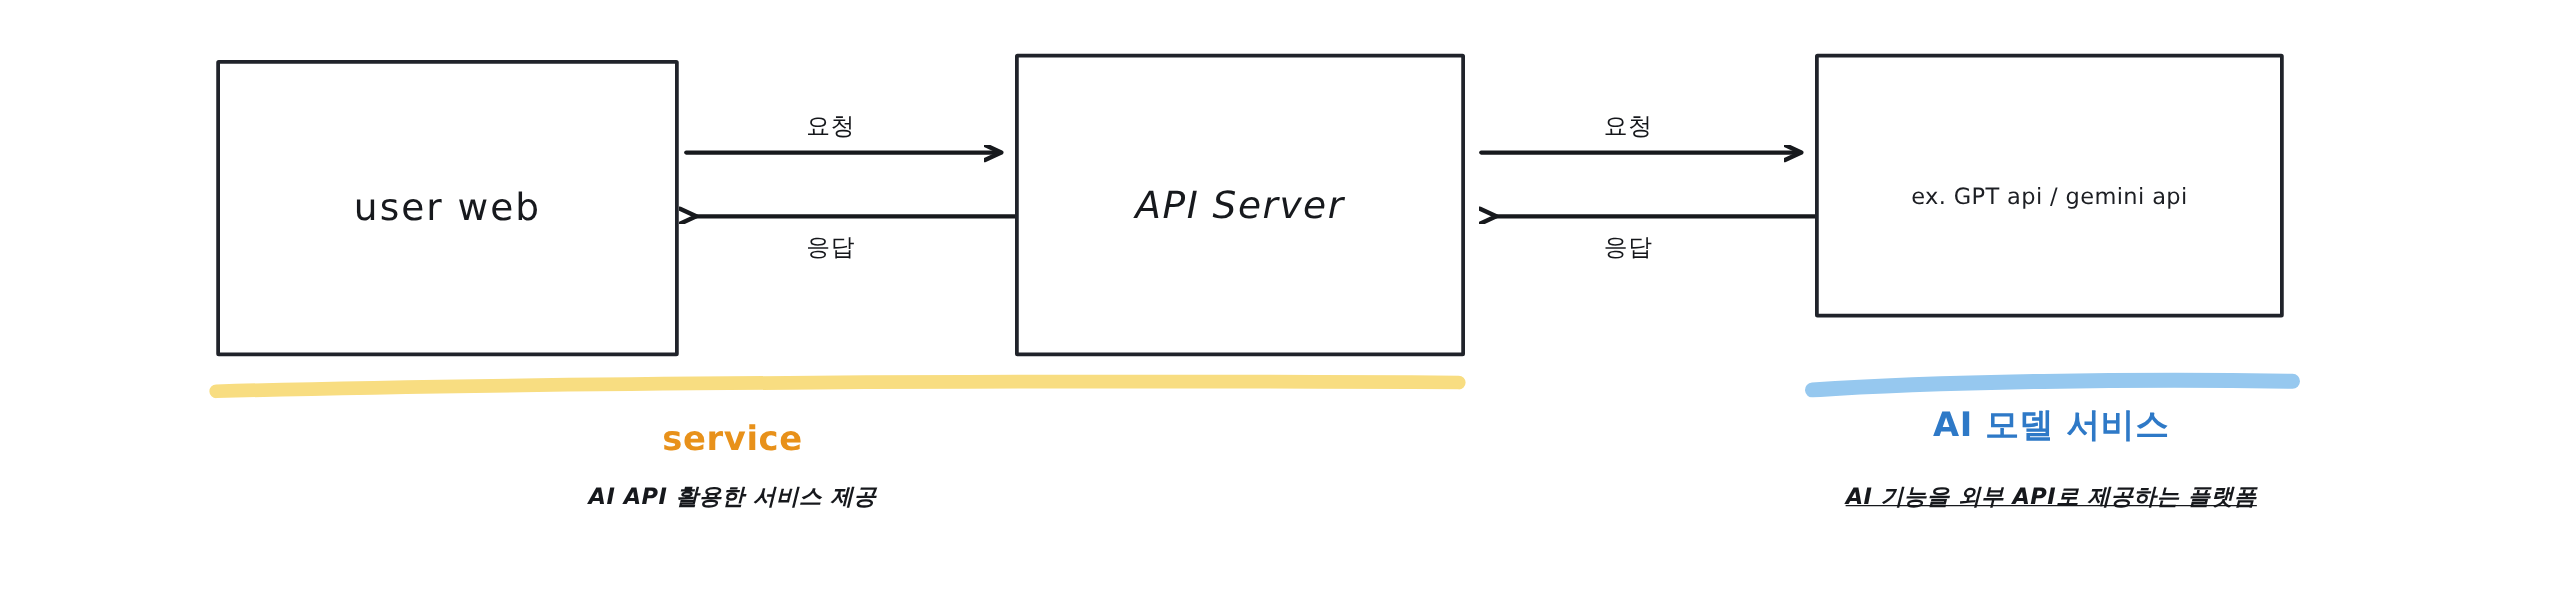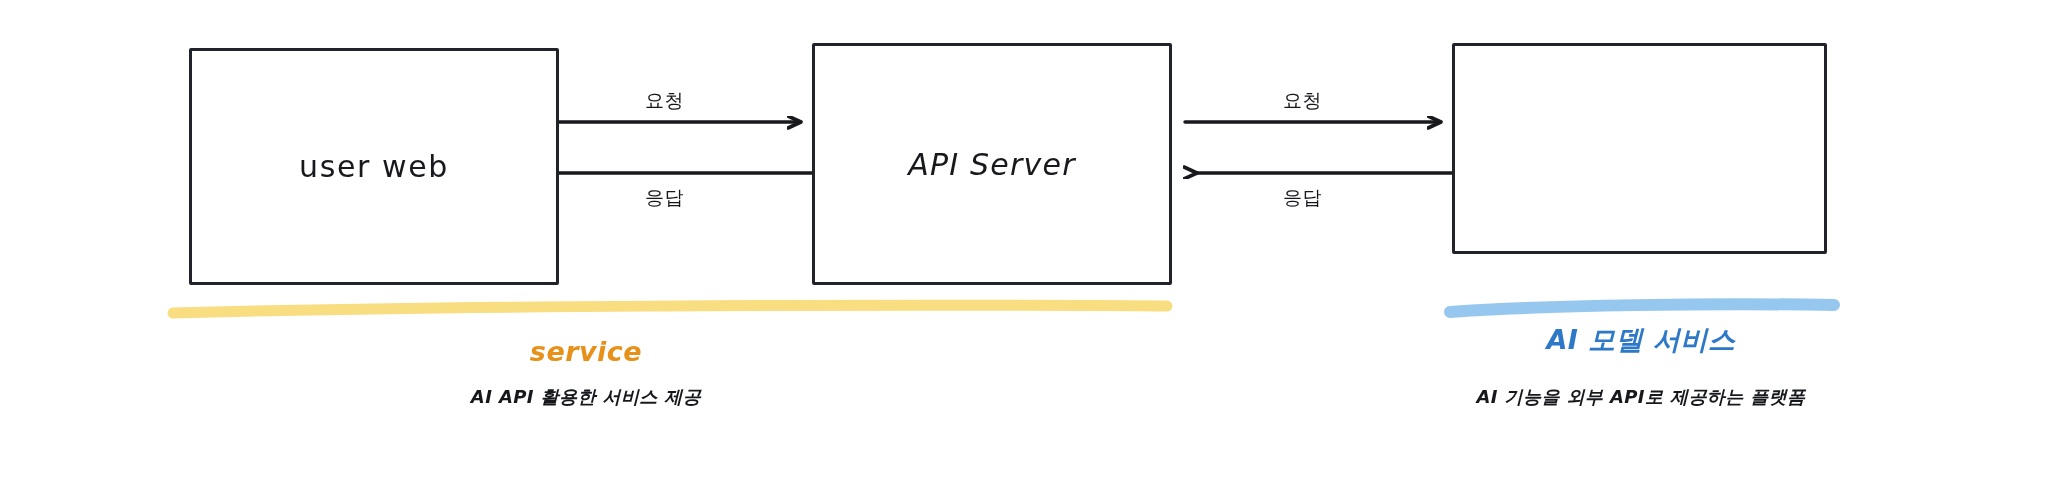--- a/index.html
+++ b/index.html
@@ -72,21 +72,20 @@
   .underline-stroke {
     position: absolute;
     border-radius: 6px;
   }
 
   .group-title {
     position: absolute;
     font-family: "DejaVu Sans", sans-serif;
     font-size: 27px;
     font-weight: 700;
-    font-style: italic;
     white-space: nowrap;
     text-align: center;
     letter-spacing: 0.5px;
   }
 
   .group-desc {
     position: absolute;
     font-family: "DejaVu Sans", sans-serif;
     font-size: 18px;
     font-style: italic;
@@ -112,29 +111,30 @@
 
   <line x1="549" y1="122" x2="800" y2="122" stroke="#17191d" stroke-width="3.4" stroke-linecap="round" marker-end="url(#arrowRight)"></line>
 
   <line x1="812" y1="173" x2="556" y2="173" stroke="#17191d" stroke-width="3.4" stroke-linecap="round" marker-end="url(#arrowLeft)"></line>
 
   <line x1="1185" y1="122" x2="1440" y2="122" stroke="#17191d" stroke-width="3.4" stroke-linecap="round" marker-end="url(#arrowRight)"></line>
 
   <line x1="1452" y1="173" x2="1196" y2="173" stroke="#17191d" stroke-width="3.4" stroke-linecap="round" marker-end="url(#arrowLeft)"></line>
 </svg>
 
-<div class="node-box" style="left:189px; top:48px; width:370px; height:237px;">
+<div class="node-box" style="left:173px; top:48px; width:370px; height:237px;">
   <div class="node-title plain">user web</div>
 </div>
 
 <div class="node-box" style="left:812px; top:43px; width:360px; height:242px;">
   <div class="node-title">API Server</div>
 </div>
 
 <div class="node-box" style="left:1452px; top:43px; width:375px; height:211px;">
+  <div class="node-sub">ex. GPT api / gemini api</div>
 </div>
 
 <div class="edge-label" style="left:645px; top:88px;">요청</div>
 
 <div class="edge-label" style="left:645px; top:185px;">응답</div>
 
 <div class="edge-label" style="left:1283px; top:88px;">요청</div>
 
 <div class="edge-label" style="left:1283px; top:185px;">응답</div>
 
@@ -145,13 +145,13 @@
 <div class="group-title" style="left:386px; top:336px; width:400px; color:#E8911A;">service</div>
 
 <div class="group-desc" style="left:236px; top:385px; width:700px;">AI API 활용한 서비스 제공</div>
 
 <svg class="underline-stroke" style="left:1442px; top:296px; width:400px; height:22px;" viewBox="0 0 400 22" xmlns="http://www.w3.org/2000/svg" preserveAspectRatio="none">
   <path d="M8,16 C110,9 270,7 392,9" fill="none" stroke="#96C8EF" stroke-width="12" stroke-linecap="round"></path>
 </svg>
 
 <div class="group-title" style="left:1391px; top:322px; width:500px; color:#2E79C7;">AI 모델 서비스</div>
 
-<div class="group-desc" style="left:1241px; top:385px; width:800px;">AI 기능을 외부 API로 제공하는 플랫폼</div>
+<div class="group-desc" style="left:1241px; top:385px; width:800px;text-decoration:underline;">AI 기능을 외부 API로 제공하는 플랫폼</div>
 
 </body></html>

